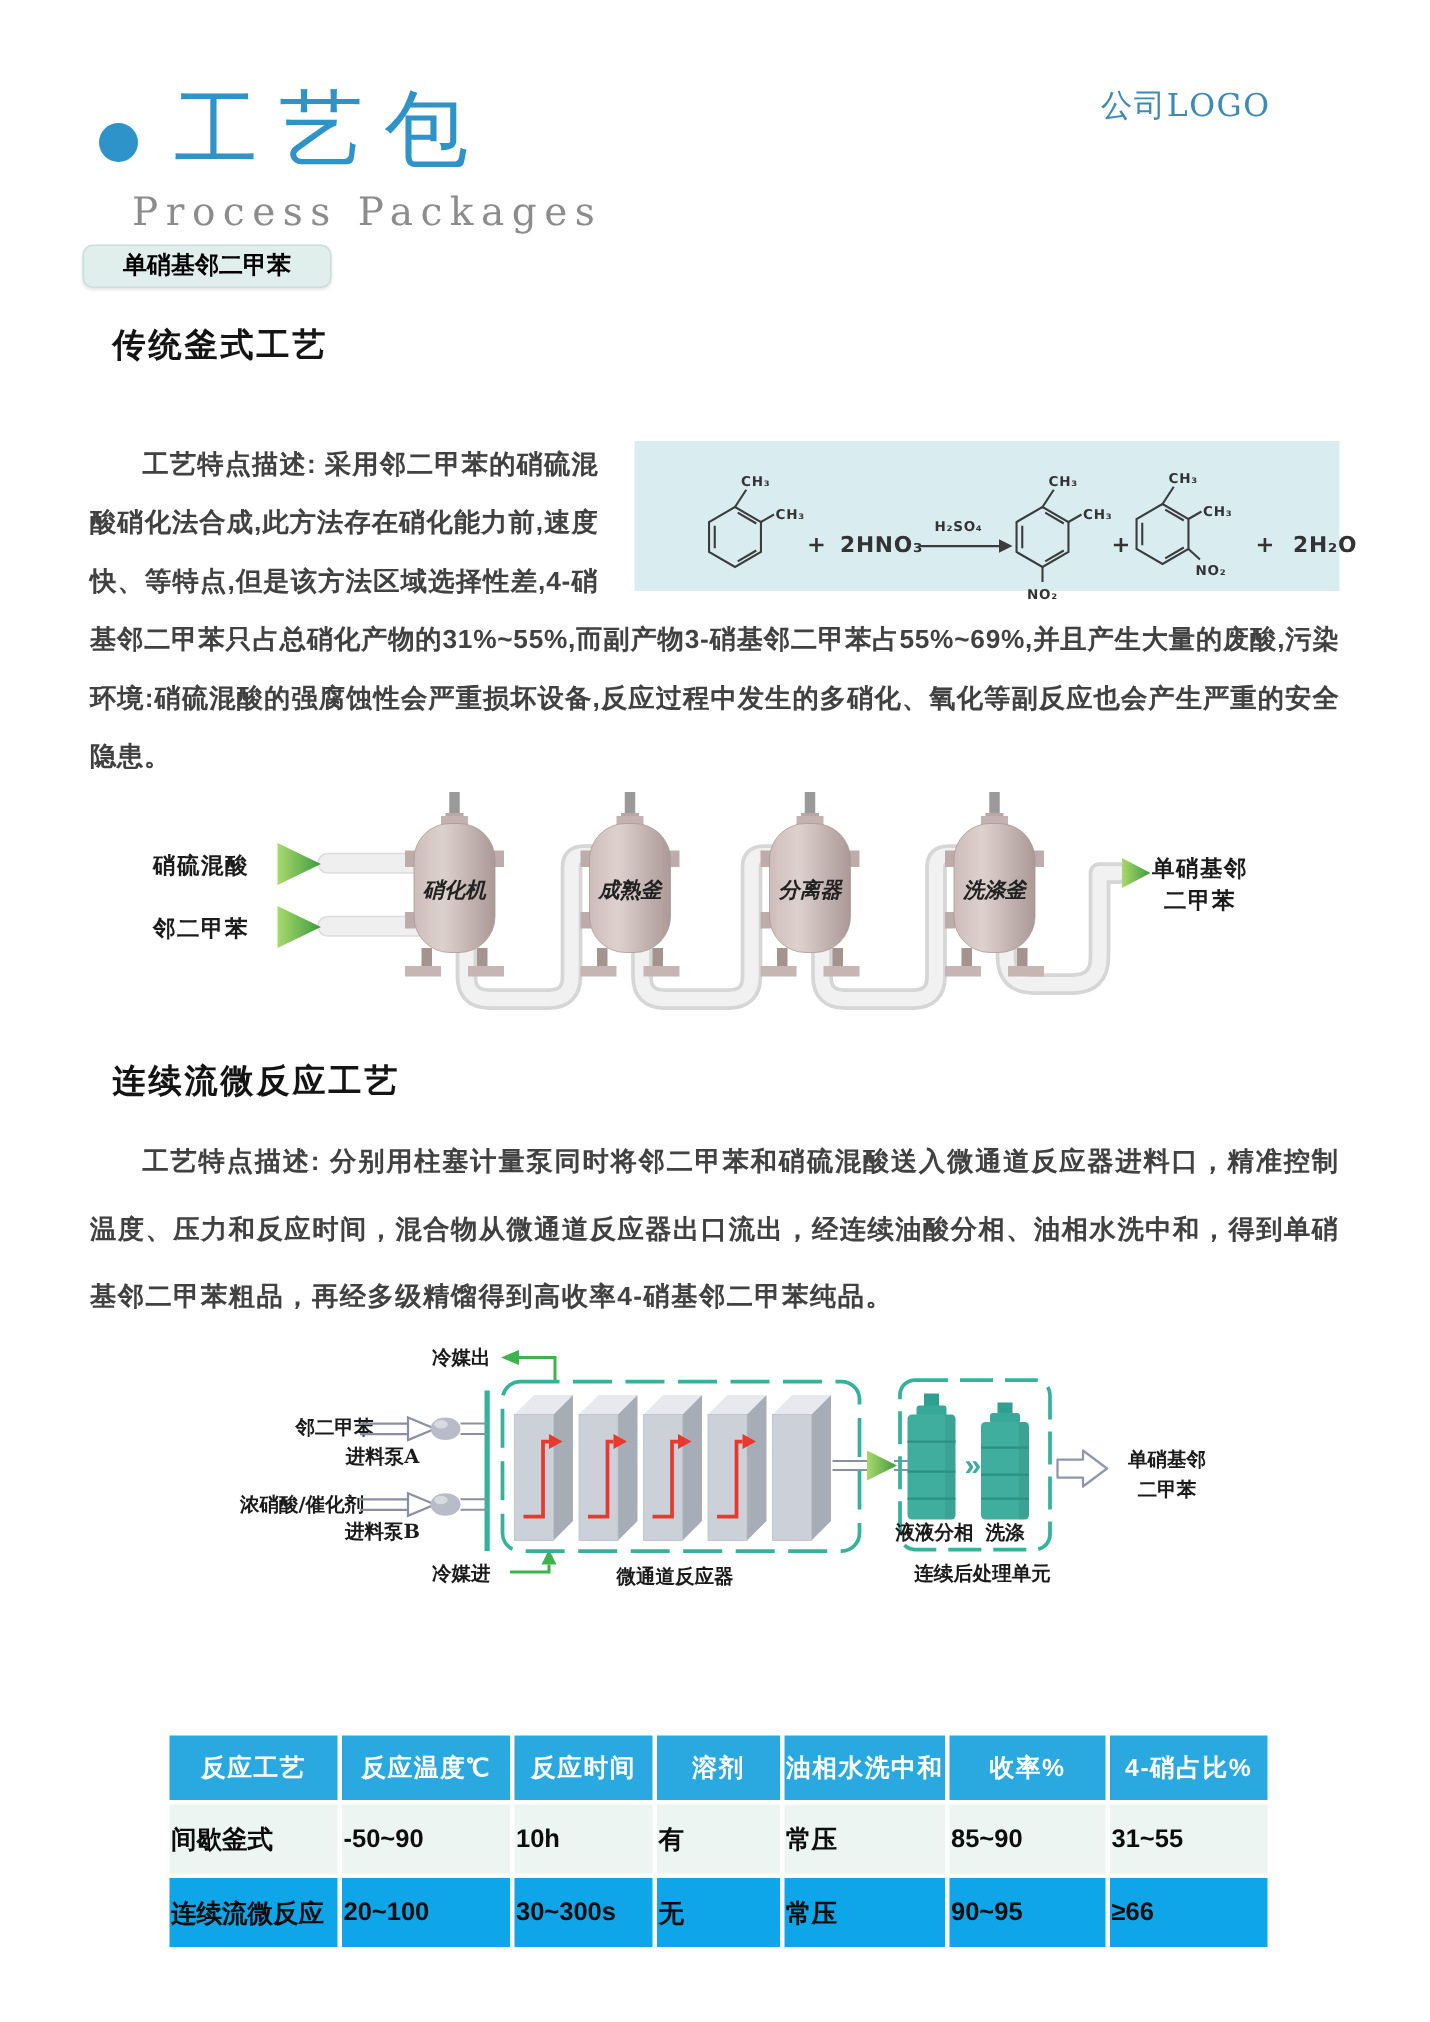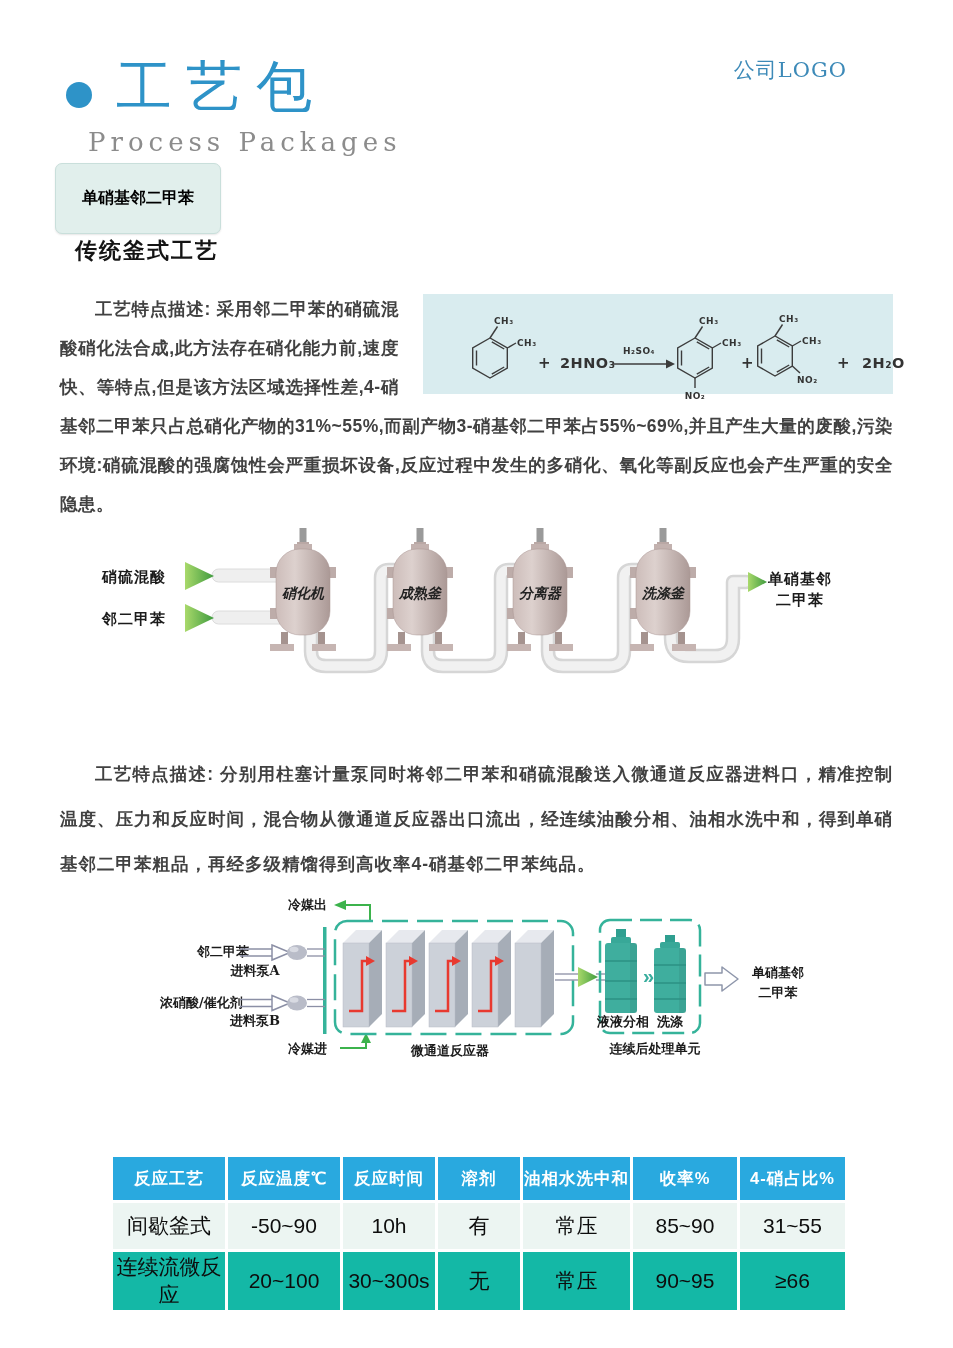--- a/index.html
+++ b/index.html
@@ -8,41 +8,41 @@
   .logo{position:absolute;top:56px;right:106px;font-family:"DejaVu Serif",serif;
         font-size:21px;color:#3d8ab8;letter-spacing:1px;}
   .title-row{position:absolute;left:66px;top:56px;display:flex;align-items:center;}
   .bullet{width:26px;height:26px;border-radius:50%;background:var(--accent-blue);
           margin-top:16px;margin-right:24px;}
   .main-title{font-family:"DejaVu Serif",serif;font-size:56px;color:var(--accent-blue);
           letter-spacing:14px;font-weight:400;line-height:1.1;}
   .subtitle{position:absolute;left:88px;top:127px;font-family:"DejaVu Serif",serif;
           font-size:26px;color:#8c8c8c;letter-spacing:5px;}
   .badge{position:absolute;left:55px;top:163px;background:var(--badge-bg);
-          border:1px solid #c9dfdb;border-radius:7px;padding:24px 26px;
+          border:1px solid #c9dfdb;border-radius:7px;padding:3px 26px;
           font-size:16px;font-weight:bold;color:#000;box-shadow:0 1px 2px rgba(0,0,0,.10);}
   .sec-title{position:absolute;font-size:22px;font-weight:bold;color:#141414;letter-spacing:2px;}
-  #sec1-title{left:75px;top:236px;}
+  #sec1-title{left:75px;top:215px;}
   #sec2-title{left:75px;top:706px;}
   .para{position:absolute;left:60px;width:833px;color:#414141;font-weight:bold;
         text-align:justify;text-indent:2em;}
   #para1{top:290px;font-size:17.5px;line-height:39px;letter-spacing:.5px;}
   #para2{top:752px;font-size:17.5px;line-height:45px;letter-spacing:1px;}
   .reaction-float{float:right;width:470px;height:100px;background:var(--light-box);
         margin:4px 0 8px 24px;}
   .dg{position:absolute;}
   #diagram1{left:60px;top:520px;}
   #diagram2{left:50px;top:885px;}
   table.cmp{position:absolute;left:110px;top:1154px;width:738px;
         border-collapse:separate;border-spacing:3px;table-layout:fixed;}
   table.cmp th{background:var(--table-header);color:#fff;font-size:16.5px;
         font-weight:bold;height:41px;letter-spacing:1px;}
-  table.cmp td{text-align:center;font-size:21px;font-weight:normal;color:#0d0d0d;height:44px;}
+  table.cmp td{font-size:17px;font-weight:bold;color:#0d0d0d;height:44px;}
   tr.r1 td{background:#ecf5f2;}
-  tr.r2 td{background:#14b8a6;}
+  tr.r2 td{background:#0ea5e9;}
   
   .dlabel{font-family:"DejaVu Serif",serif;font-weight:bold;font-size:15px;fill:#1b1b1b;letter-spacing:1px;}
   .vlabel{font-family:"DejaVu Serif",serif;font-style:italic;font-weight:bold;font-size:14px;fill:#222;}
   .slabel{font-family:"DejaVu Serif",serif;font-weight:bold;font-size:13px;fill:#1b1b1b;}
   .chem{font-family:"DejaVu Sans",sans-serif;fill:#333;}
 </style>
 </head>
 <body>
 
 <div class="page">
@@ -208,20 +208,21 @@
           <rect x="612" y="124" width="24" height="7" fill="#c6b5b2"></rect>
         <text class="vlabel" x="603" y="78" text-anchor="middle">洗涤釜</text>
       </g>
     </g>
 
     <polygon points="688,52 707,62 688,72" fill="url(#gg)"></polygon>
     <text class="dlabel" x="740" y="64" text-anchor="middle">单硝基邻</text>
     <text class="dlabel" x="740" y="85" text-anchor="middle">二甲苯</text>
   </svg>
 
+  <div class="sec-title" id="sec2-title">连续流微反应工艺</div>
 
   <div class="para" id="para2">
     <span>工艺特点描述: 分别用柱塞计量泵同时将邻二甲苯和硝硫混酸送入微通道反应器进料口，精准控制温度、压力和反应时间，混合物从微通道反应器出口流出，经连续油酸分相、油相水洗中和，得到单硝基邻二甲苯粗品，再经多级精馏得到高收率4-硝基邻二甲苯纯品。</span>
   </div>
 
   <svg class="dg" id="diagram2" width="853" height="195" viewBox="0 0 853 195">
     <defs>
       <linearGradient id="gg2" x1="0" y1="0" x2="1" y2="0">
         <stop offset="0" stop-color="#a9d96b"></stop>
           <stop offset="1" stop-color="#3f9b3f"></stop>

